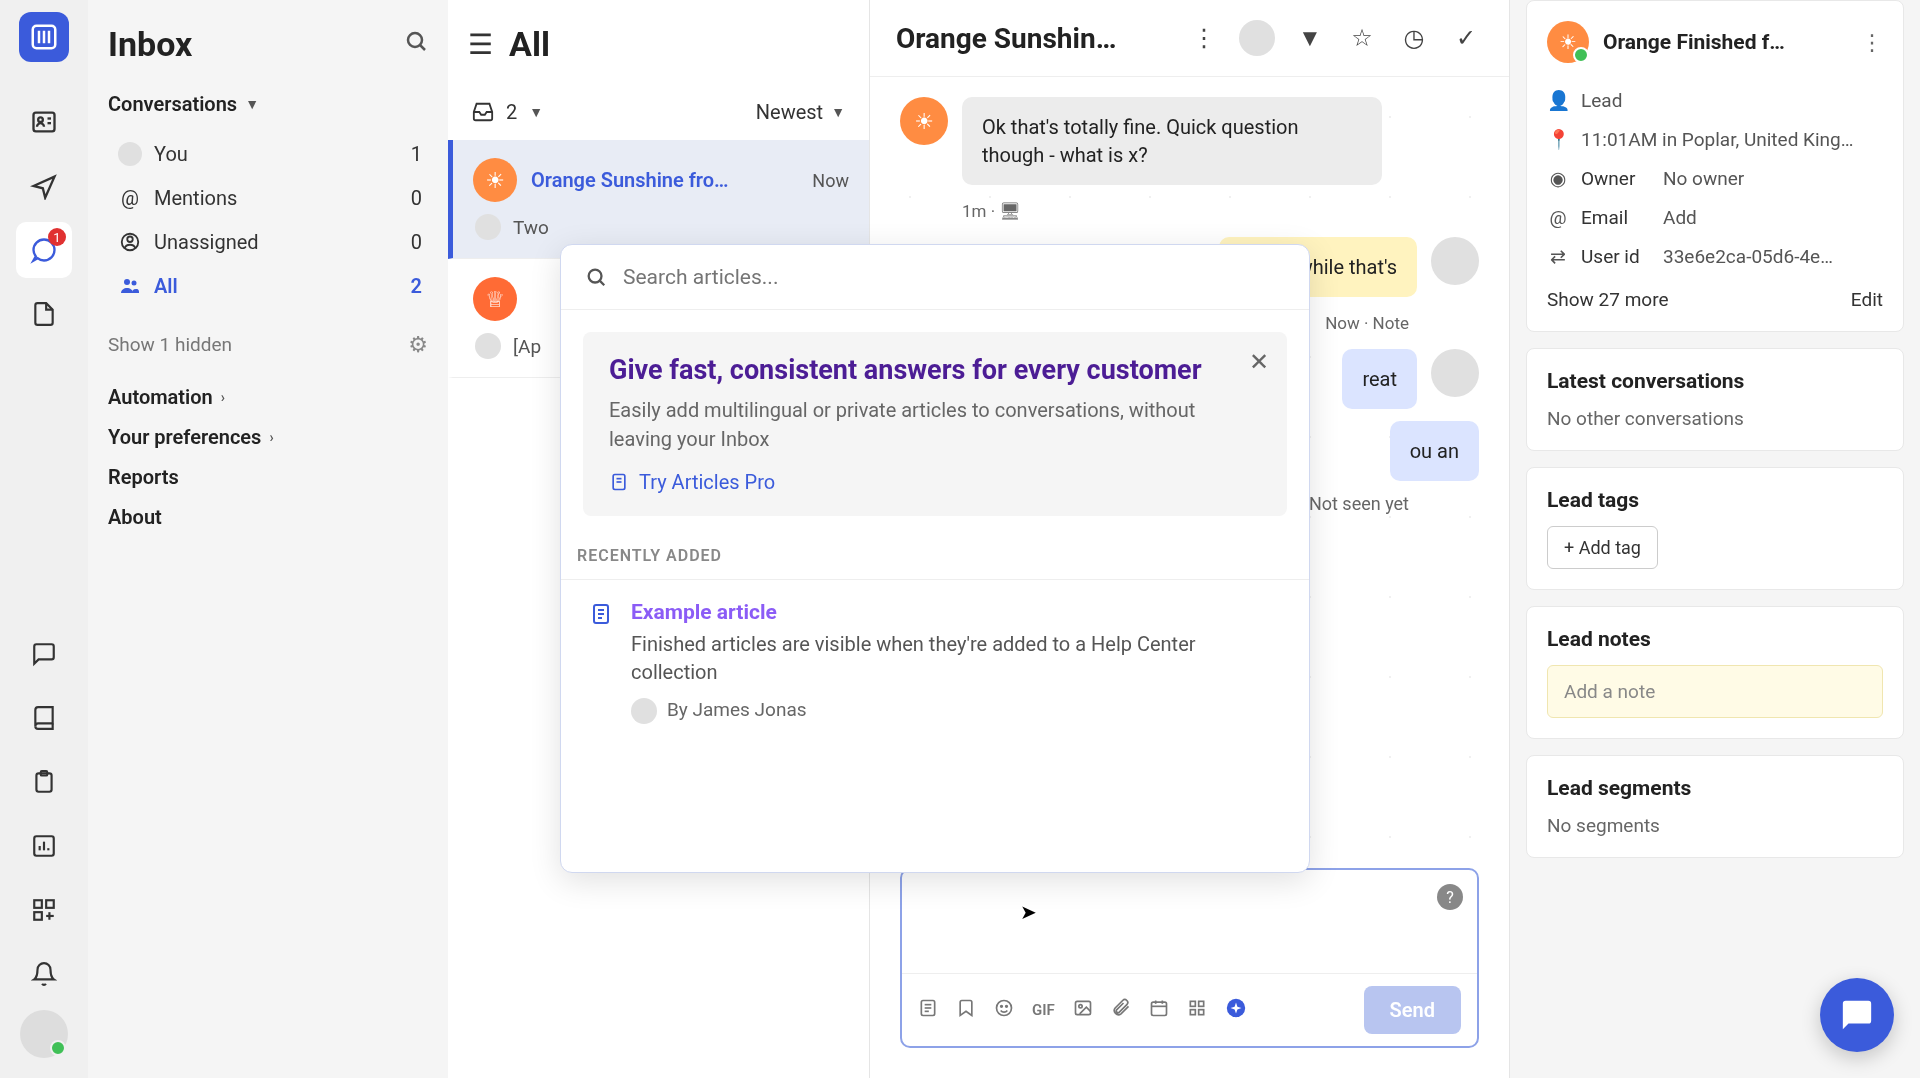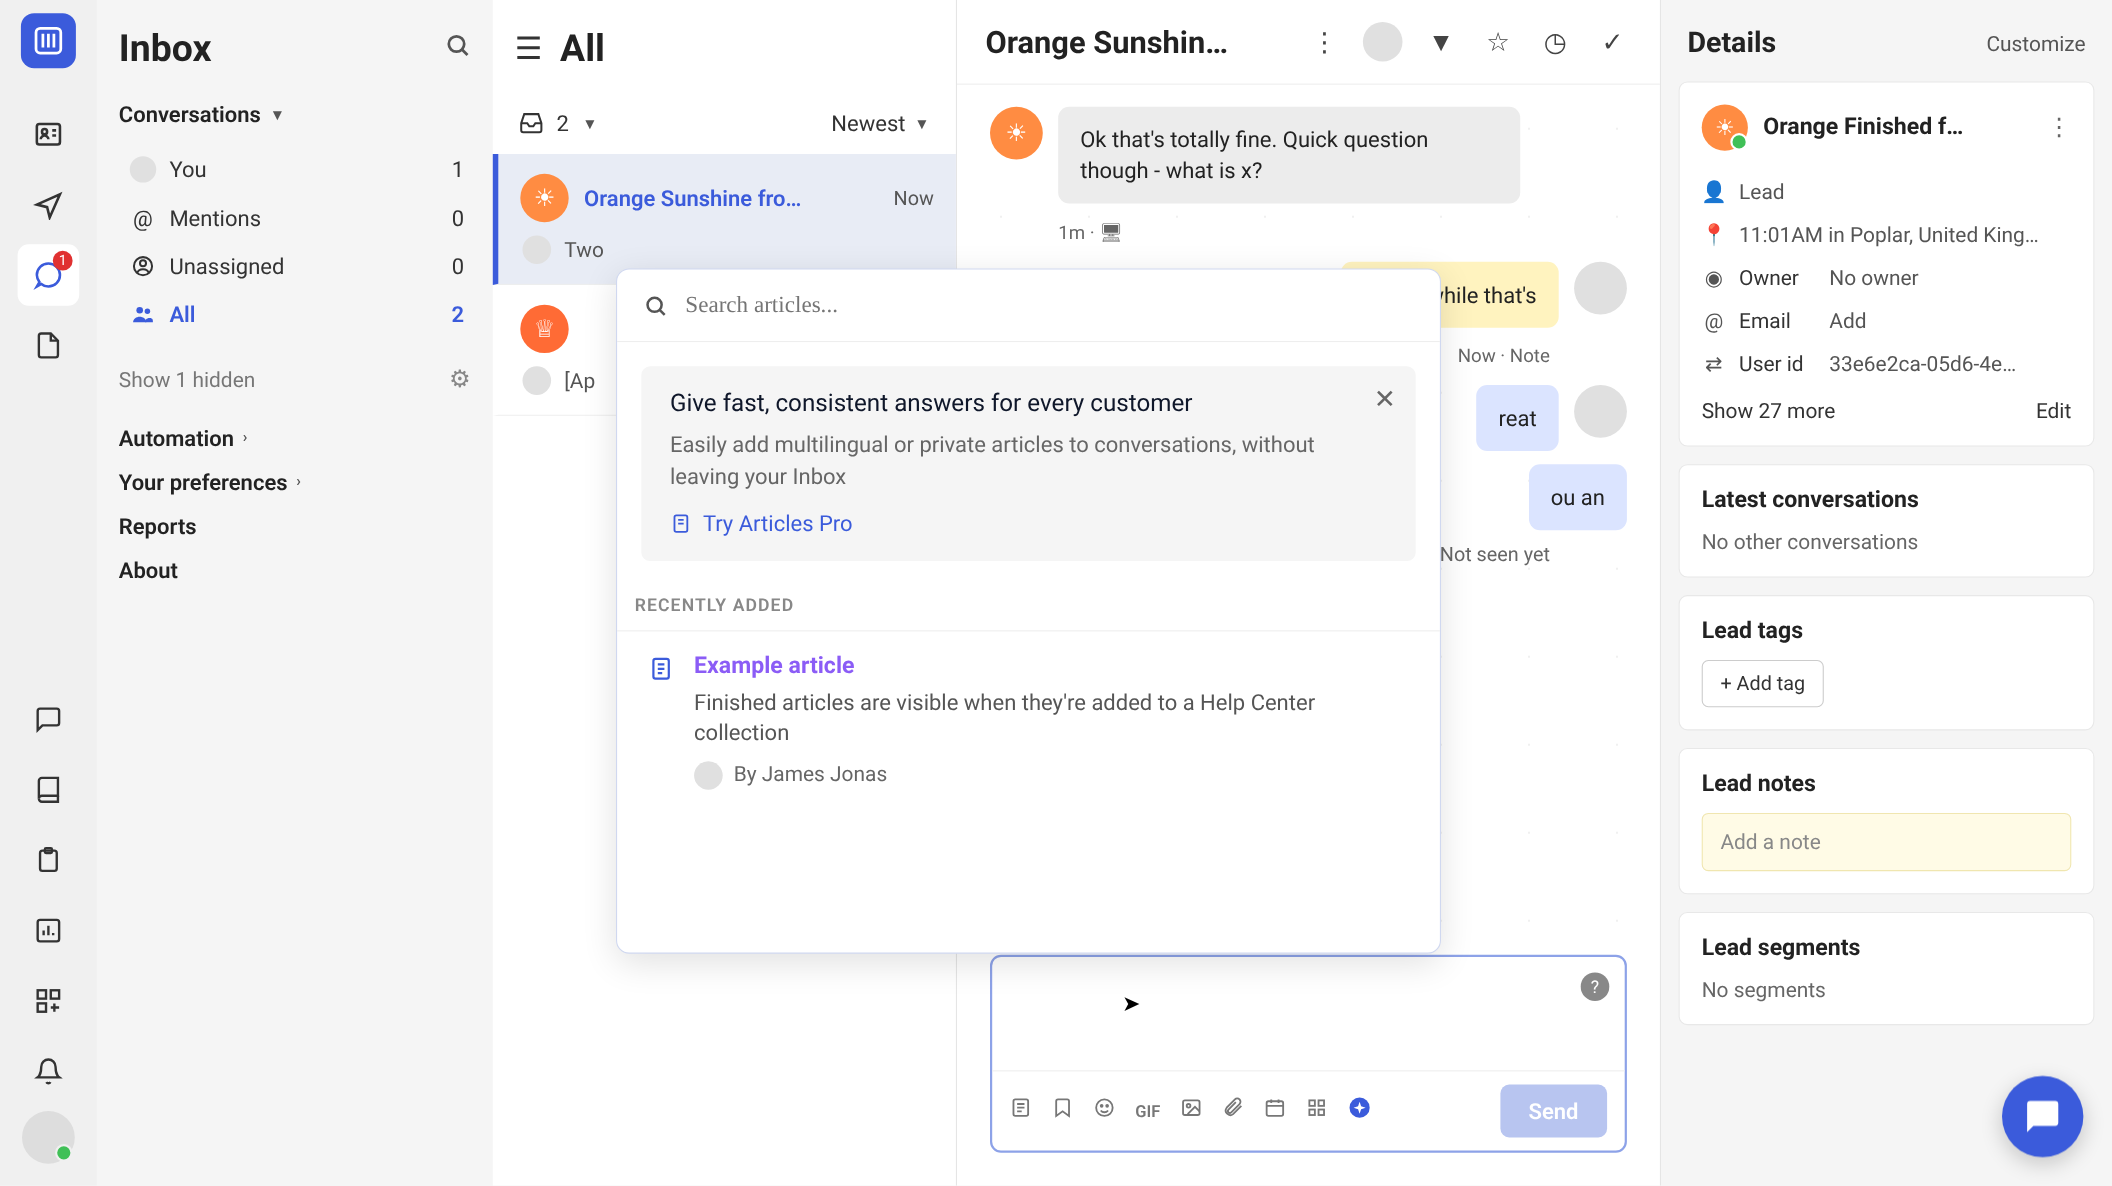--- a/index.html
+++ b/index.html
@@ -82,23 +82,23 @@
 .composer-toolbar { display: flex; align-items: center; padding: 12px 16px; gap: 18px; border-top: 1px solid #eee; }
 .composer-toolbar .tool { font-size: 22px; color: #777; cursor: pointer; }
 .composer-toolbar .tool.gif { font-size: 15px; font-weight: 600; }
 .composer-toolbar .tool.star { color: #3b5bdb; }
 .composer-toolbar .spacer2 { flex: 1; }
 .send-btn { background: #b8c5f0; border: none; color: #fff; font-size: 20px; font-weight: 600; padding: 12px 26px; border-radius: 8px; cursor: pointer; }
 
 
 .article-popover { position: absolute; left: 560px; top: 244px; width: 750px; background: #fff; border: 1px solid #d0d8f0; border-radius: 12px; box-shadow: 0 8px 32px rgba(0,0,0,0.12); z-index: 100; display: flex; flex-direction: column; }
 .popover-search { display: flex; align-items: center; padding: 20px 24px; gap: 16px; border-bottom: 1px solid #eee; }
-.popover-search input { border: none; outline: none; font-size: 21px; flex: 1; color: #000000; font-family: Liberation Serif, serif; }
+.popover-search input { border: none; outline: none; font-size: 21px; flex: 1; color: #000000; }
 .popover-promo { margin: 22px; background: #f5f5f5; border-radius: 8px; padding: 22px 26px; position: relative; }
-.popover-promo h3 { font-size: 22px; font-weight: 400; margin-bottom: 10px; color: #0f172a; }
+.popover-promo h3 { font-size: 27px; font-weight: 700; margin-bottom: 10px; color: #4c1d95; }
 .popover-promo p { font-size: 20px; color: #666; line-height: 1.45; margin-bottom: 16px; }
 .popover-promo .try-link { color: #3b5bdb; font-size: 20px; display: flex; align-items: center; gap: 10px; cursor: pointer; }
 .popover-promo .close-x { position: absolute; top: 16px; right: 18px; font-size: 24px; color: #666; cursor: pointer; }
 .popover-section-label { font-size: 16px; font-weight: 600; letter-spacing: 1px; color: #888; padding: 8px 16px 14px; }
 .article-item { padding: 20px 28px 28px; display: flex; gap: 18px; border-top: 1px solid #eee; cursor: pointer; }
 .article-item .doc-icon { color: #3b5bdb; font-size: 26px; flex-shrink: 0; margin-top: 2px; }
 .article-item h4 { font-size: 21px; font-weight: 700; color: #8b5cf6; margin-bottom: 6px; }
 .article-item p { font-size: 20px; color: #555; line-height: 1.4; margin-bottom: 12px; }
 .article-item .byline { display: flex; align-items: flex-start; gap: 10px; font-size: 19px; color: #666; }
 .popover-spacer { height: 120px; }
@@ -405,24 +405,20 @@
               <path d="M12 6l1.5 4.5L18 12l-4.5 1.5L12 18l-1.5-4.5L6 12l4.5-1.5z" fill="white"></path>
             </svg></span>
         <span class="spacer2"></span>
         <button class="send-btn">Send</button>
       </div>
     </div>
   </div>
 </div>
 
 <div class="details">
-  <div class="details-header">
-    <h2>Details</h2>
-    <span class="customize">Customize</span>
-  </div>
   <div class="details-card">
     <div class="card-header">
       <div class="avatar">☀</div>
       <div class="name">Orange Finished f…</div>
       <span class="dots">⋮</span>
     </div>
     <div class="attr-row">
         <span class="attr-icon">👤</span>
         <span class="attr-val">Lead</span>
       </div>

